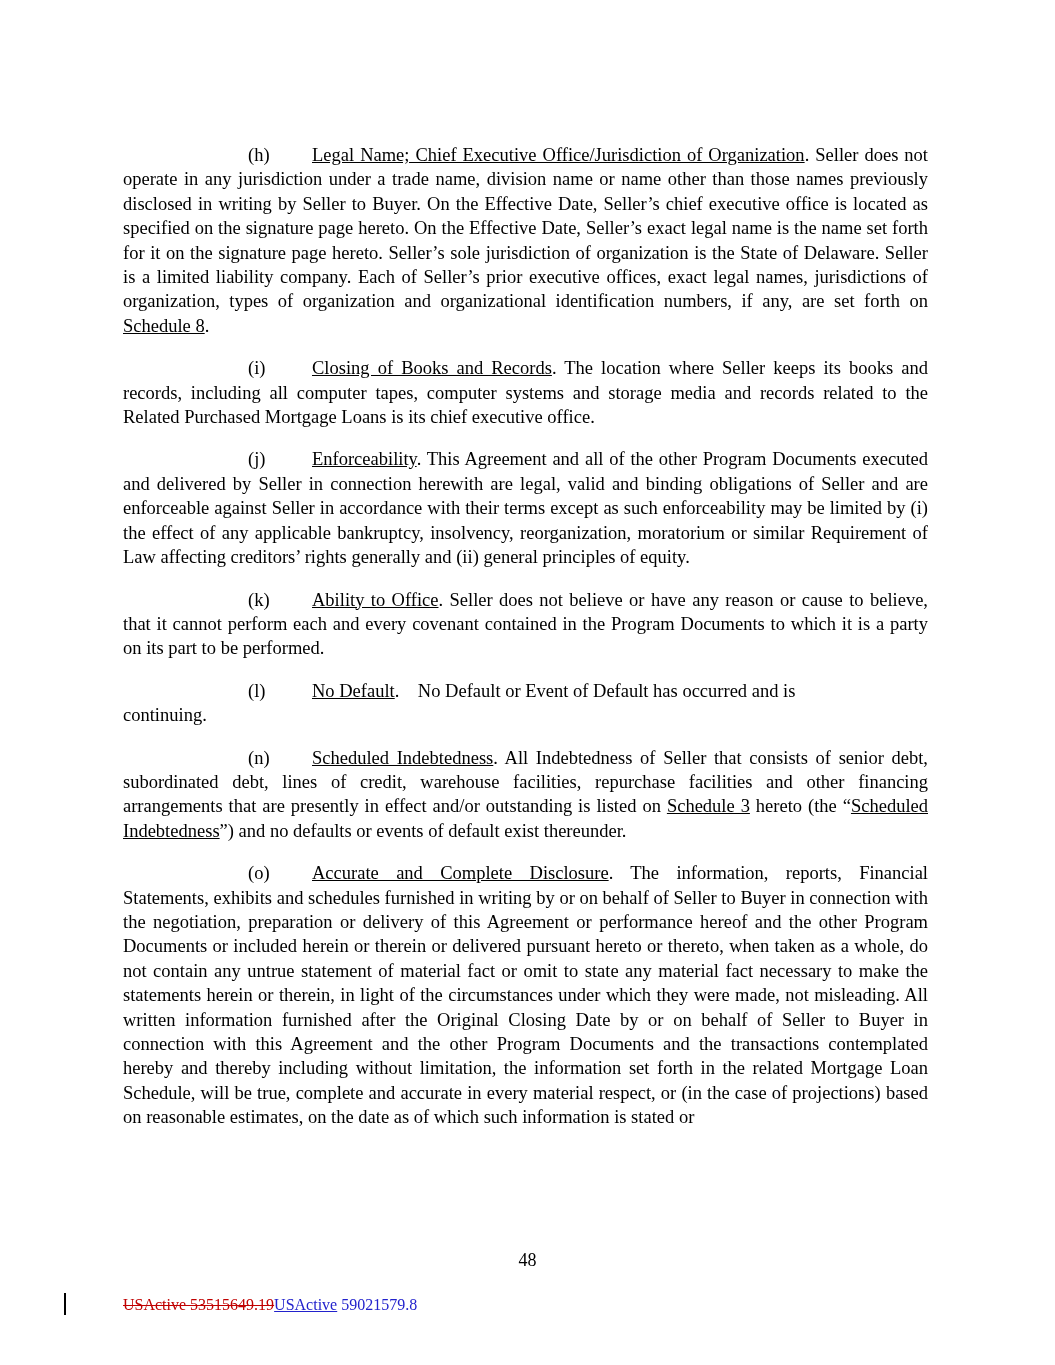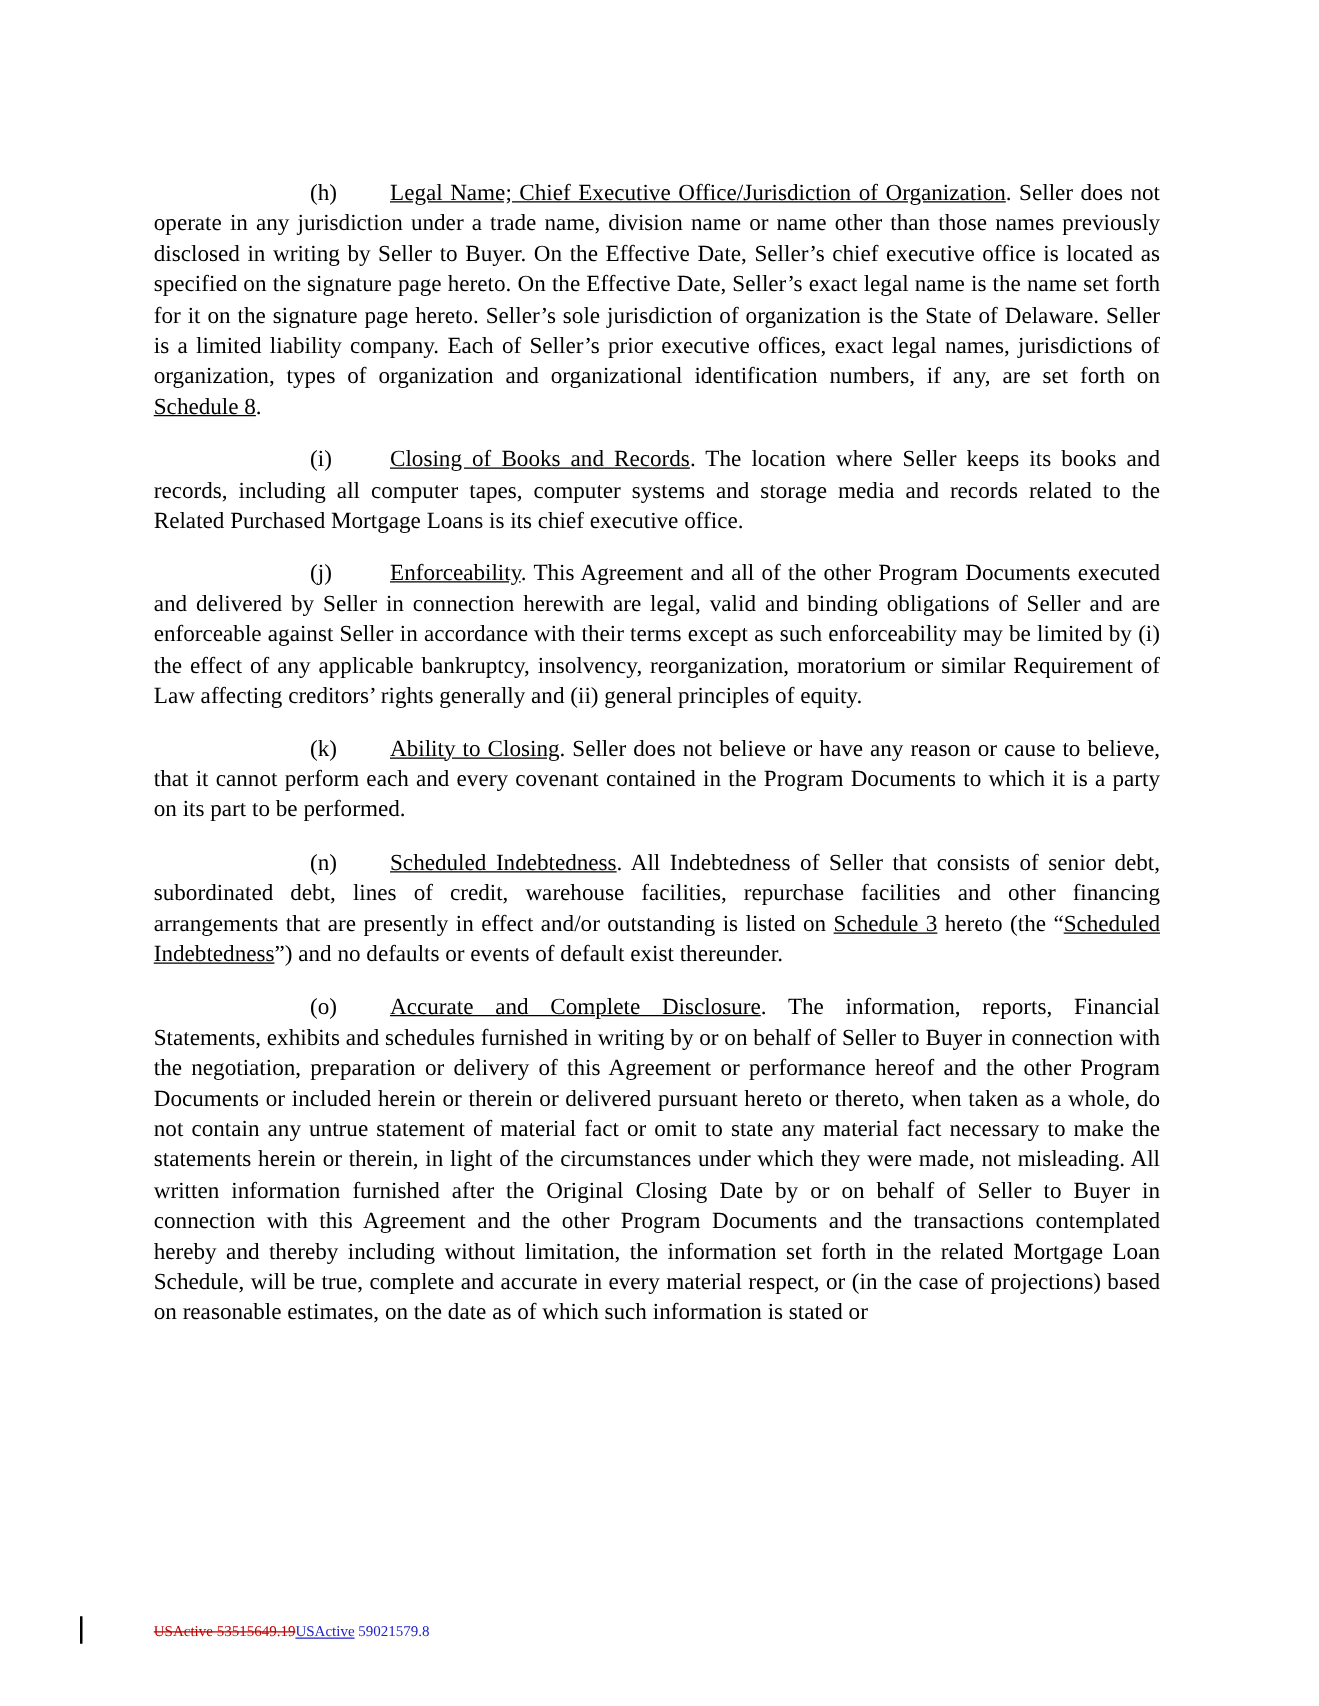--- a/index.html
+++ b/index.html
@@ -41,21 +41,21 @@
     left: 0;
     width: 1055px;
     text-align: center;
     font-size: 18px;
     line-height: 20px;
   }
   .footer {
     position: absolute;
     bottom: 52px;
     left: 123px;
-    font-size: 12px;
+    font-size: 16px;
     line-height: 16px;
     white-space: nowrap;
   }
   .footer .deleted {
     color: #c00000;
     text-decoration: line-through;
   }
   .footer .inserted {
     color: #2222cc;
     text-decoration: underline;
@@ -75,25 +75,27 @@
 </head>
 <body>
 
 <div class="page">
 
   <div class="doc-body">
 
   <p class="para"><span class="para-label">(h)</span><span class="para-heading">Legal Name; Chief Executive Office/Jurisdiction of Organization</span><span>. Seller does not operate in any jurisdiction under a trade name, division name or name other than those names previously disclosed in writing by Seller to Buyer. On the Effective Date, Seller’s chief executive office is located as specified on the signature page hereto. On the Effective Date, Seller’s exact legal name is the name set forth for it on the signature page hereto. Seller’s sole jurisdiction of organization is the State of Delaware. Seller is a limited liability company. Each of Seller’s prior executive offices, exact legal names, jurisdictions of organization, types of organization and organizational identification numbers, if any, are set forth on </span><span class="u">Schedule 8</span><span>.</span></p>
       <p class="para"><span class="para-label">(i)</span><span class="para-heading">Closing of Books and Records</span><span>. The location where Seller keeps its books and records, including all computer tapes, computer systems and storage media and records related to the Related Purchased Mortgage Loans is its chief executive office.</span></p>
       <p class="para"><span class="para-label">(j)</span><span class="para-heading">Enforceability</span><span>. This Agreement and all of the other Program Documents executed and delivered by Seller in connection herewith are legal, valid and binding obligations of Seller and are enforceable against Seller in accordance with their terms except as such enforceability may be limited by (i) the effect of any applicable bankruptcy, insolvency, reorganization, moratorium or similar Requirement of Law affecting creditors’ rights generally and (ii) general principles of equity.</span></p>
-      <p class="para"><span class="para-label">(k)</span><span class="para-heading">Ability to Closing</span><span>. Seller does not believe or have any reason or cause to believe, that it cannot perform each and every covenant contained in the Program Documents to which it is a party on its part to be performed.</span></p>
+      <p class="para"><span class="para-label">(k)</span><span class="para-heading">Ability to Office</span><span>. Seller does not believe or have any reason or cause to believe, that it cannot perform each and every covenant contained in the Program Documents to which it is a party on its part to be performed.</span></p>
+      <p class="para"><span class="para-label">(l)</span><span class="para-heading">No Default</span><span>.&nbsp;&nbsp;&nbsp;&nbsp;No Default or Event of Default has occurred and is</span><br><span>continuing.</span></p>
       <p class="para"><span class="para-label">(n)</span><span class="para-heading">Scheduled Indebtedness</span><span>. All Indebtedness of Seller that consists of senior debt, subordinated debt, lines of credit, warehouse facilities, repurchase facilities and other financing arrangements that are presently in effect and/or outstanding is listed on </span><span class="u">Schedule 3</span><span> hereto (the “</span><span class="u">Scheduled Indebtedness</span><span>”) and no defaults or events of default exist thereunder.</span></p>
       <p class="para"><span class="para-label">(o)</span><span class="para-heading">Accurate and Complete Disclosure</span><span>. The information, reports, Financial Statements, exhibits and schedules furnished in writing by or on behalf of Seller to Buyer in connection with the negotiation, preparation or delivery of this Agreement or performance hereof and the other Program Documents or included herein or therein or delivered pursuant hereto or thereto, when taken as a whole, do not contain any untrue statement of material fact or omit to state any material fact necessary to make the statements herein or therein, in light of the circumstances under which they were made, not misleading. All written information furnished after the Original Closing Date by or on behalf of Seller to Buyer in connection with this Agreement and the other Program Documents and the transactions contemplated hereby and thereby including without limitation, the information set forth in the related Mortgage Loan Schedule, will be true, complete and accurate in every material respect, or (in the case of projections) based on reasonable estimates, on the date as of which such information is stated  or</span></p>
     </div>
 
+  <div class="page-number">48</div>
 
   <div class="change-bar"></div>
 
   <div class="footer">
     <span class="deleted">USActive 53515649.19</span><span class="inserted">USActive</span><span class="added-plain"> 59021579.8</span>
   </div>
 
 </div>
 
 </body></html>

